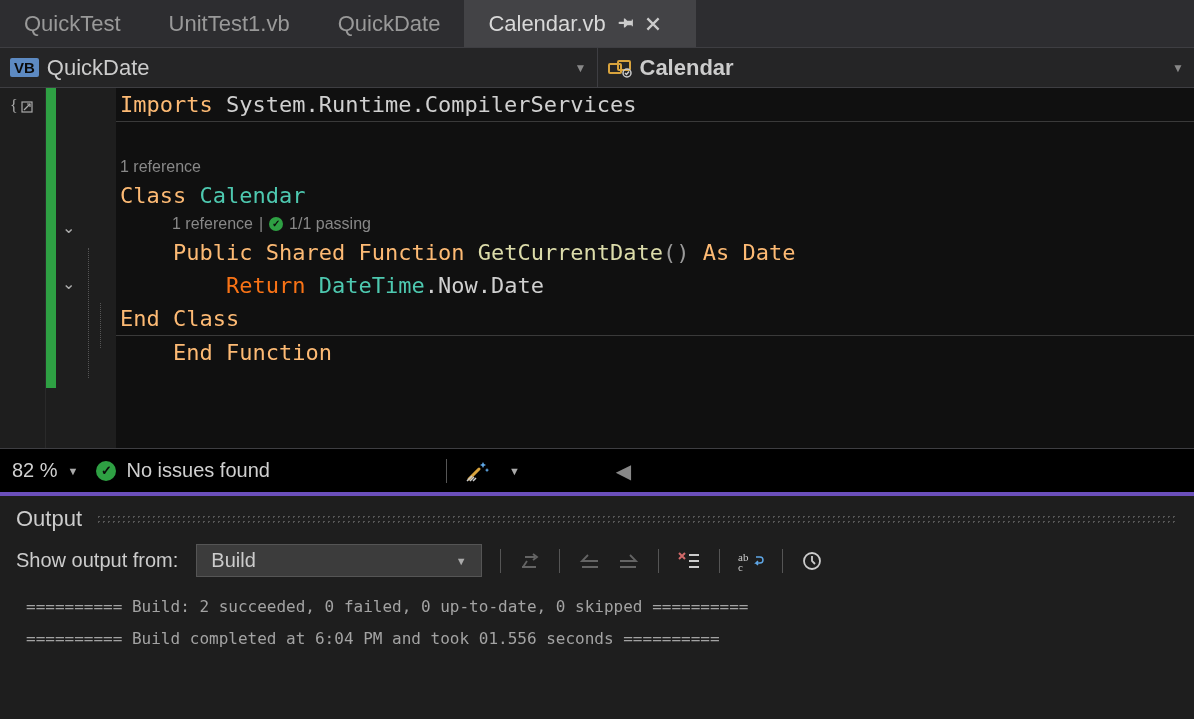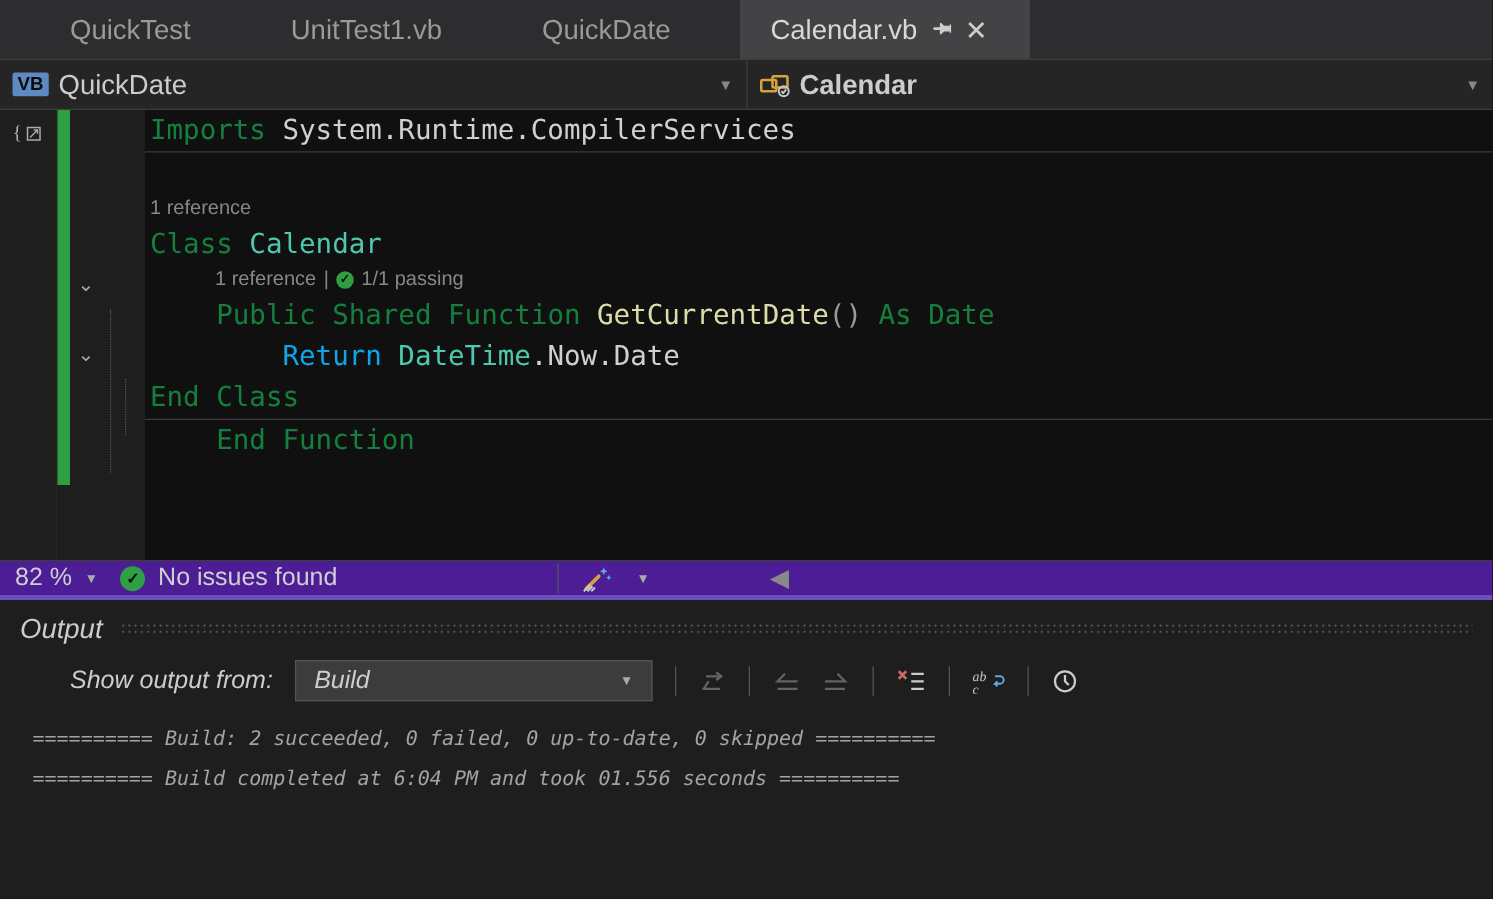--- a/index.html
+++ b/index.html
@@ -22,21 +22,20 @@
   border-bottom: 1px solid #3e3e42;
 }
 .tab {
   padding: 0 24px;
   display: flex;
   align-items: center;
   color: #999999;
   font-size: 22px;
   cursor: pointer;
   position: relative;
-  margin-left: 32px;
 }
 .tab.active {
   background: #434346;
   color: #d8d8d8;
 }
 .tab-actions {
   display: flex;
   align-items: center;
   gap: 10px;
   padding: 0 10px;
@@ -135,41 +134,41 @@
 .codelens {
   font-family: "Segoe UI", Arial, sans-serif;
   font-size: 16px;
   color: #888;
   line-height: 24px;
   padding-left: 4px;
   display: flex;
   align-items: center;
   gap: 6px;
 }
-.tok-kw { color: #15803d; }
+.tok-kw { color: #fdba74; }
 .tok-type { color: #4ec9b0; }
 .tok-str { color: #ce9178; }
 .tok-gray { color: #9a9a9a; }
 .tok-fn { color: #dcdcaa; }
 .tok-member { color: #d0d0d0; }
-.tok-return { color: #0ea5e9; }
+.tok-return { color: #f97316; }
 .sel-bracket { background: #264f78; color: #a0a0a0; }
 .pass-dot {
   width: 14px; height: 14px; border-radius: 50%;
   background: #2ea043; display: inline-flex;
   align-items: center; justify-content: center;
   color: #0b0b0b; font-size: 10px; font-weight: bold;
 }
 
 
 .editor-status {
   display: flex;
   align-items: center;
-  background: #4c1d95;
-  height: 28px;
+  background: #000000;
+  height: 44px;
   border-top: 1px solid #3e3e42;
   gap: 18px;
   padding: 0 12px;
   color: #d0d0d0;
   font-size: 20px;
 }
 .zoom { display: flex; align-items: center; gap: 10px; }
 .issues { display: flex; align-items: center; gap: 10px; }
 .green-check {
   width: 20px; height: 20px; border-radius: 50%;
@@ -178,21 +177,21 @@
   color: #0b0b0b; font-size: 13px; font-weight: bold;
 }
 .divider { width: 1px; height: 24px; background: #555; }
 
 .purple-sep {
   height: 4px;
   background: #6b4fbb;
 }
 
 
-.output-panel { background: #1e1e1e; padding: 10px 16px 0 16px; font-style: italic; }
+.output-panel { background: #1e1e1e; padding: 10px 16px 0 16px; }
 .output-header {
   display: flex;
   align-items: center;
   gap: 14px;
   font-size: 22px;
   color: #cccccc;
   margin-bottom: 12px;
 }
 .output-header .dots {
   flex: 1;
@@ -200,21 +199,20 @@
   background-image: radial-gradient(circle, #555 1px, transparent 1px);
   background-size: 5px 5px;
 }
 .output-toolbar {
   display: flex;
   align-items: center;
   gap: 18px;
   font-size: 20px;
   color: #cccccc;
   margin-bottom: 10px;
-  margin-left: 40px;
 }
 .output-select {
   background: #3c3c3c;
   border: 1px solid #555;
   padding: 4px 14px;
   display: flex;
   align-items: center;
   gap: 200px;
   font-size: 20px;
 }

